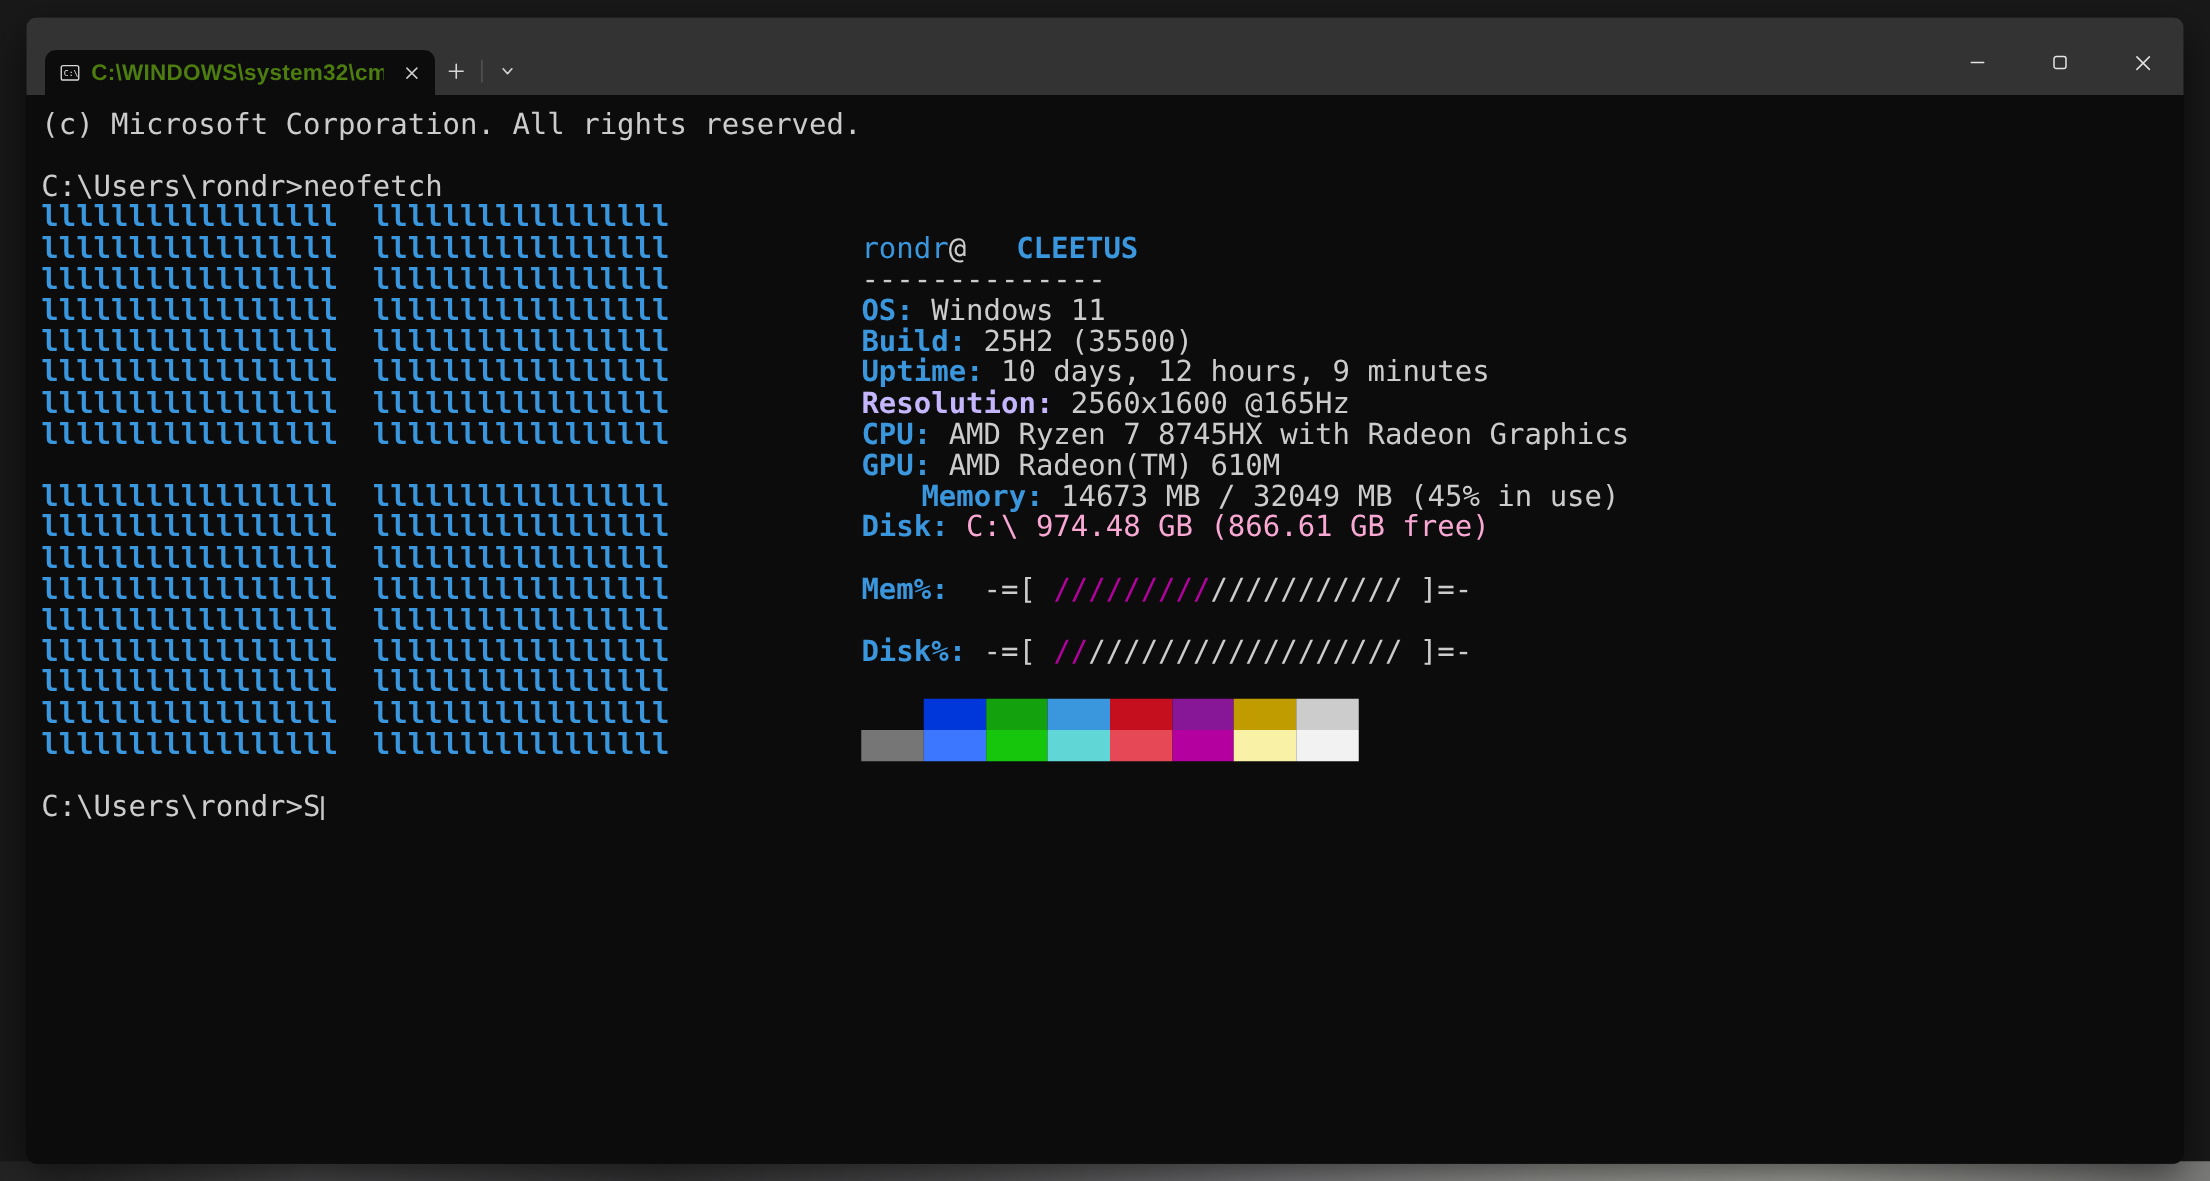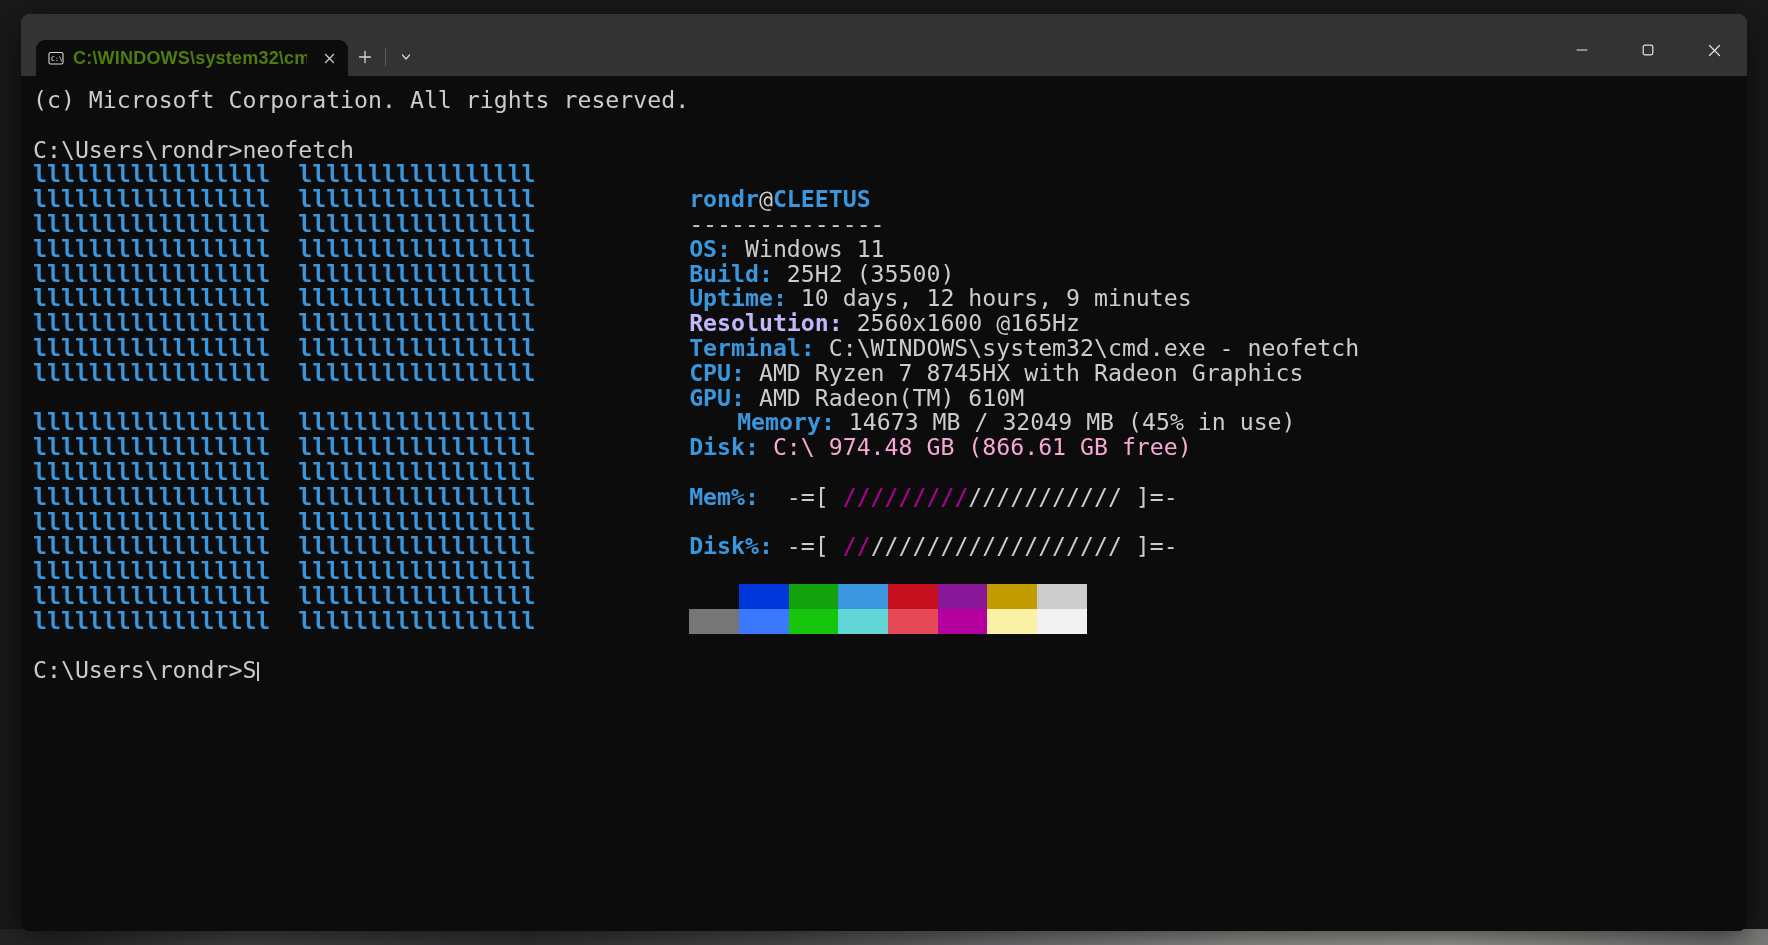--- a/index.html
+++ b/index.html
@@ -105,27 +105,26 @@
           <path d="M1.5 1.5 L11.5 11.5 M11.5 1.5 L1.5 11.5" stroke="#e4e4e4" stroke-width="1.2" stroke-linecap="round"></path>
         </svg>
       </div>
     </div>
   </div>
   <div class="terminal">
       <div class="tline"><span style="color: rgb(204, 204, 204);">(c) Microsoft Corporation. All rights reserved.</span></div>
       <div class="tline"></div>
       <div class="tline"><span style="color: rgb(204, 204, 204);">C:\Users\rondr&gt;neofetch</span></div>
       <div class="tline"><span style="color: rgb(58, 150, 221); font-weight: bold;">lllllllllllllllll  lllllllllllllllll</span></div>
-      <div class="tline"><span style="color: rgb(58, 150, 221); font-weight: bold;">lllllllllllllllll  lllllllllllllllll</span><span style="color: rgb(204, 204, 204);">           </span><span style="color: rgb(58, 150, 221); font-weight: bold;">rondr</span><span style="color: rgb(204, 204, 204);">@</span><span style="color: rgb(58, 150, 221); font-weight: bold;">CLEETUS</span></div>
+      <div class="tline"><span style="color: rgb(58, 150, 221); font-weight: bold;">lllllllllllllllll  lllllllllllllllll</span><span style="color: rgb(204, 204, 204);">           </span><span style="color: rgb(58, 150, 221); font-weight: normal;">rondr</span><span style="color: rgb(204, 204, 204);">@</span><span style="color: rgb(58, 150, 221); font-weight: bold; padding-left: 40px;">CLEETUS</span></div>
       <div class="tline"><span style="color: rgb(58, 150, 221); font-weight: bold;">lllllllllllllllll  lllllllllllllllll</span><span style="color: rgb(204, 204, 204);">           </span><span style="color: rgb(204, 204, 204);">--------------</span></div>
       <div class="tline"><span style="color: rgb(58, 150, 221); font-weight: bold;">lllllllllllllllll  lllllllllllllllll</span><span style="color: rgb(204, 204, 204);">           </span><span style="color: rgb(58, 150, 221); font-weight: bold;">OS:</span><span style="color: rgb(204, 204, 204);"> Windows 11</span></div>
       <div class="tline"><span style="color: rgb(58, 150, 221); font-weight: bold;">lllllllllllllllll  lllllllllllllllll</span><span style="color: rgb(204, 204, 204);">           </span><span style="color: rgb(58, 150, 221); font-weight: bold;">Build:</span><span style="color: rgb(204, 204, 204);"> 25H2 (35500)</span></div>
       <div class="tline"><span style="color: rgb(58, 150, 221); font-weight: bold;">lllllllllllllllll  lllllllllllllllll</span><span style="color: rgb(204, 204, 204);">           </span><span style="color: rgb(58, 150, 221); font-weight: bold;">Uptime:</span><span style="color: rgb(204, 204, 204);"> 10 days, 12 hours, 9 minutes</span></div>
       <div class="tline"><span style="color: rgb(58, 150, 221); font-weight: bold;">lllllllllllllllll  lllllllllllllllll</span><span style="color: rgb(204, 204, 204);">           </span><span style="color: #c4b5fd; font-weight: bold; margin-top: 48px;">Resolution:</span><span style="color: rgb(204, 204, 204);"> 2560x1600 @165Hz</span></div>
-      <div class="tline"><span style="color: rgb(58, 150, 221); font-weight: bold;">lllllllllllllllll  lllllllllllllllll</span><span style="color: rgb(204, 204, 204);">           </span><span style="color: rgb(58, 150, 221); font-weight: bold;">Terminal:</span><span style="color: rgb(204, 204, 204);"> C:\WINDOWS\system32\cmd.exe - neofetch</span></div>
       <div class="tline"><span style="color: rgb(58, 150, 221); font-weight: bold;">lllllllllllllllll  lllllllllllllllll</span><span style="color: rgb(204, 204, 204);">           </span><span style="color: rgb(58, 150, 221); font-weight: bold;">CPU:</span><span style="color: rgb(204, 204, 204);"> AMD Ryzen 7 8745HX with Radeon Graphics</span></div>
       <div class="tline"><span style="color: rgb(204, 204, 204);">                                               </span><span style="color: rgb(58, 150, 221); font-weight: bold;">GPU:</span><span style="color: rgb(204, 204, 204);"> AMD Radeon(TM) 610M</span></div>
       <div class="tline"><span style="color: rgb(58, 150, 221); font-weight: bold;">lllllllllllllllll  lllllllllllllllll</span><span style="color: rgb(204, 204, 204);">           </span><span style="color: rgb(58, 150, 221); font-weight: bold; margin-left: 48px;">Memory:</span><span style="color: rgb(204, 204, 204);"> 14673 MB / 32049 MB (45% in use)</span></div>
       <div class="tline"><span style="color: rgb(58, 150, 221); font-weight: bold;">lllllllllllllllll  lllllllllllllllll</span><span style="color: rgb(204, 204, 204);">           </span><span style="color: rgb(58, 150, 221); font-weight: bold;">Disk:</span><span style="color: #f9a8d4;"> C:\ 974.48 GB (866.61 GB free)</span></div>
       <div class="tline"><span style="color: rgb(58, 150, 221); font-weight: bold;">lllllllllllllllll  lllllllllllllllll</span></div>
       <div class="tline"><span style="color: rgb(58, 150, 221); font-weight: bold;">lllllllllllllllll  lllllllllllllllll</span><span style="color: rgb(204, 204, 204);">           </span><span style="color: rgb(58, 150, 221); font-weight: bold;">Mem%:</span><span style="color: rgb(204, 204, 204);">  -=[ </span><span style="color: rgb(180, 0, 158);">/////////</span><span style="color: rgb(204, 204, 204);">/////////// ]=-</span></div>
       <div class="tline"><span style="color: rgb(58, 150, 221); font-weight: bold;">lllllllllllllllll  lllllllllllllllll</span></div>
       <div class="tline"><span style="color: rgb(58, 150, 221); font-weight: bold;">lllllllllllllllll  lllllllllllllllll</span><span style="color: rgb(204, 204, 204);">           </span><span style="color: rgb(58, 150, 221); font-weight: bold;">Disk%:</span><span style="color: rgb(204, 204, 204);"> -=[ </span><span style="color: rgb(180, 0, 158);">//</span><span style="color: rgb(204, 204, 204);">////////////////// ]=-</span></div>
       <div class="tline"><span style="color: rgb(58, 150, 221); font-weight: bold;">lllllllllllllllll  lllllllllllllllll</span></div>
       <div class="tline"><span style="color: rgb(58, 150, 221); font-weight: bold;">lllllllllllllllll  lllllllllllllllll</span><span style="color: rgb(204, 204, 204);">           </span><span class="cblock" style="background: rgb(12, 12, 12);"></span><span class="cblock" style="background: rgb(0, 55, 218);"></span><span class="cblock" style="background: rgb(19, 161, 14);"></span><span class="cblock" style="background: rgb(58, 150, 221);"></span><span class="cblock" style="background: rgb(197, 15, 31);"></span><span class="cblock" style="background: rgb(136, 23, 152);"></span><span class="cblock" style="background: rgb(193, 156, 0);"></span><span class="cblock" style="background: rgb(204, 204, 204);"></span></div>

